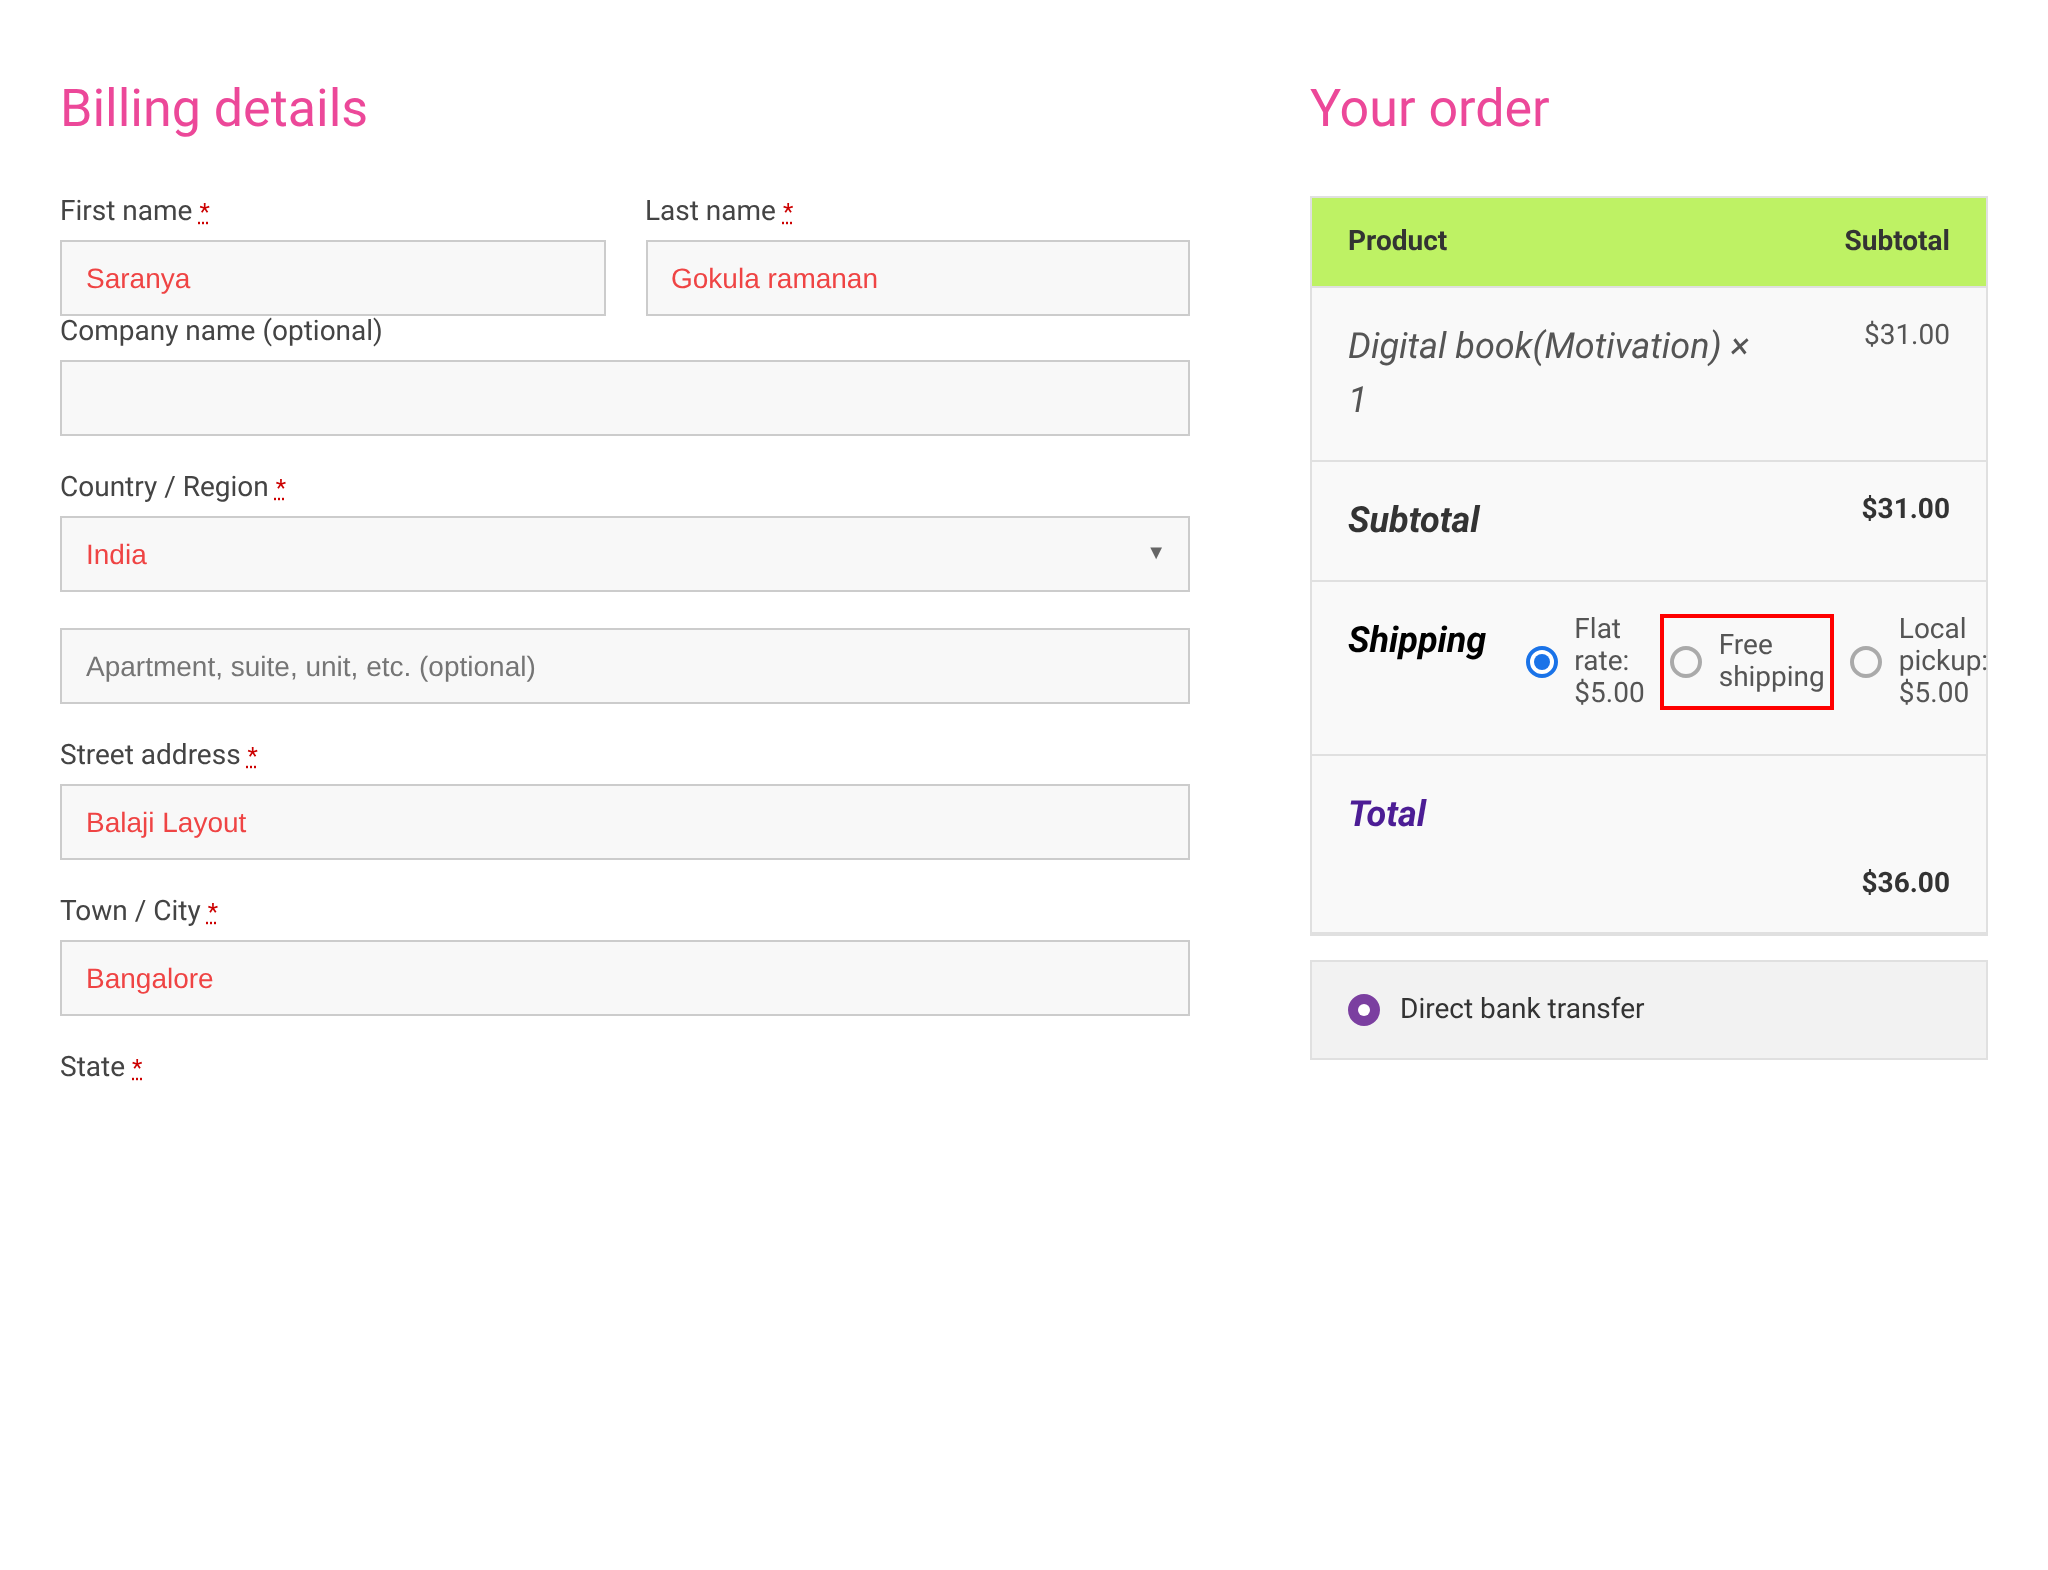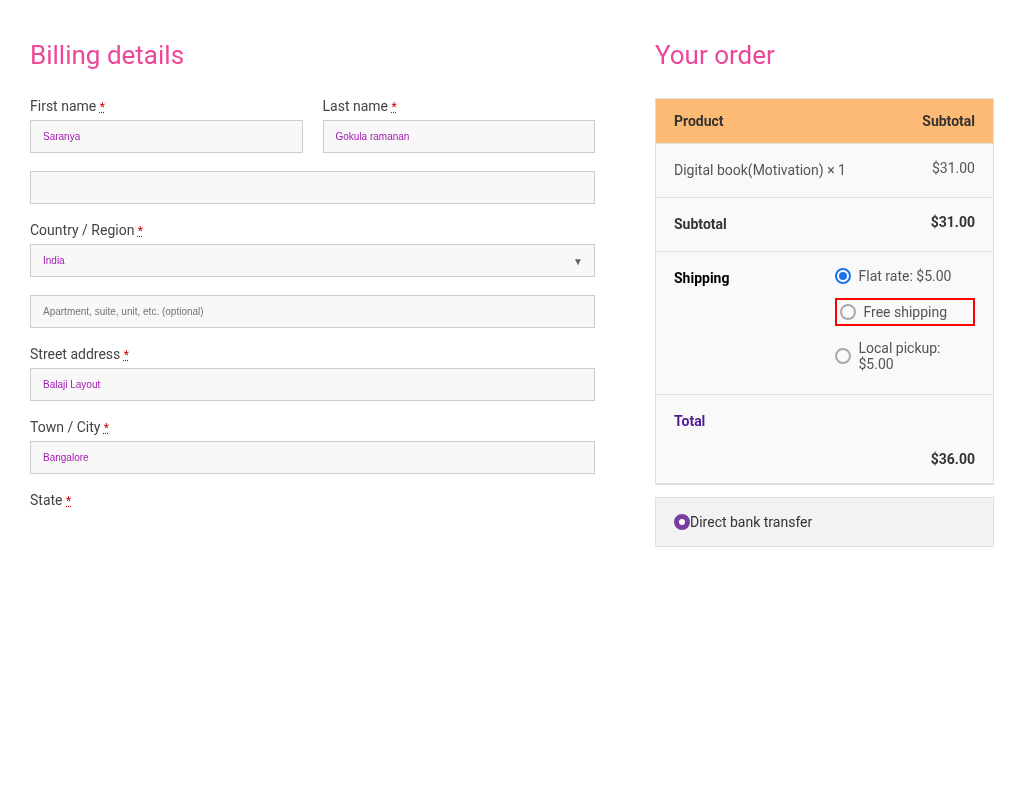--- a/index.html
+++ b/index.html
@@ -28,21 +28,20 @@
       font-weight: 400;
       margin-bottom: 28px;
       color: #ec4899;
     }
     .form-group {
       margin-bottom: 18px;
     }
     .form-row {
       display: flex;
       gap: 20px;
-      margin-bottom: 18px;
       align-items: center;
     }
     .form-row .form-group {
       flex: 1;
       margin-bottom: 0;
     }
     label {
       display: block;
       margin-bottom: 6px;
       font-size: 14px;
@@ -54,22 +53,22 @@
       text-decoration: underline dotted #c00;
     }
     input[type="text"],
     input[type="email"],
     select,
     textarea {
       width: 100%;
       padding: 10px 12px;
       border: 1px solid #ccc;
       background: #f8f8f8;
-      font-size: 10px;
-      color: #a21caf;
+      font-size: 14px;
+      color: #ef4444;
       outline: none;
       border-radius: 0;
       appearance: none;
       -webkit-appearance: none;
     }
     .select-wrapper {
       position: relative;
       border-radius: 10px;
     }
     .select-wrapper::after {
@@ -88,21 +87,21 @@
     
     .order-table {
       border: 1px solid #e0e0e0;
       background: #f9f9f9;
       width: 100%;
     }
     .order-table-header {
       display: flex;
       padding: 14px 18px;
       border-bottom: 1px solid #e0e0e0;
-      background: #fdba74;
+      background: #bef264;
     }
     .order-table-header .col-product {
       flex: 1;
       font-weight: 700;
       font-size: 14px;
       color: #333;
     }
     .order-table-header .col-subtotal {
       font-weight: 700;
       font-size: 14px;
@@ -111,23 +110,24 @@
       text-align: right;
     }
     .order-row {
       display: flex;
       padding: 16px 18px;
       border-bottom: 1px solid #e0e0e0;
       align-items: flex-start;
     }
     .order-row .col-product {
       flex: 1;
-      font-size: 14px;
+      font-size: 18px;
       color: #555;
       line-height: 1.5;
+      font-style: italic;
     }
     .order-row .col-amount {
       width: 100px;
       text-align: right;
       font-size: 14px;
       color: #555;
     }
     .order-row.subtotal-row .col-product,
     .order-row.subtotal-row .col-amount {
       font-weight: 700;
@@ -138,21 +138,21 @@
       color: #4c1d95;
     }
     .order-row.total-row .col-amount {
       font-weight: 700;
       color: #333;
       margin-top: 40px;
     }
     
     .shipping-options {
       display: flex;
-      flex-direction: column;
+      flex-direction: row;
       gap: 8px;
     }
     .shipping-option {
       display: flex;
       align-items: center;
       gap: 8px;
       font-size: 14px;
       color: #555;
       cursor: pointer;
     }
@@ -164,20 +164,21 @@
       gap: 8px;
     }
     
     .payment-method {
       background: #f2f2f2;
       border: 1px solid #e0e0e0;
       padding: 16px 18px;
       margin-top: 0;
       display: flex;
       align-items: center;
+      gap: 10px;
     }
     .radio-filled {
       width: 16px;
       height: 16px;
       border-radius: 50%;
       background: #7b3fa0;
       border: 2px solid #7b3fa0;
       display: inline-flex;
       align-items: center;
       justify-content: center;
@@ -236,20 +237,21 @@
       </div>
       <div class="form-group">
         <label>
           <span>Last name</span>&nbsp;<span class="required-star">*</span>
         </label>
         <input type="text" value="Gokula ramanan" style="">
       </div>
     </div>
 
     <div class="form-group">
+      <label>Company name (optional)</label>
       <input type="text" value="" style="">
     </div>
 
     <div class="form-group">
       <label>
         <span>Country / Region</span>&nbsp;<span class="required-star">*</span>
       </label>
       <div class="select-wrapper">
         <select>
           <option>India</option>

